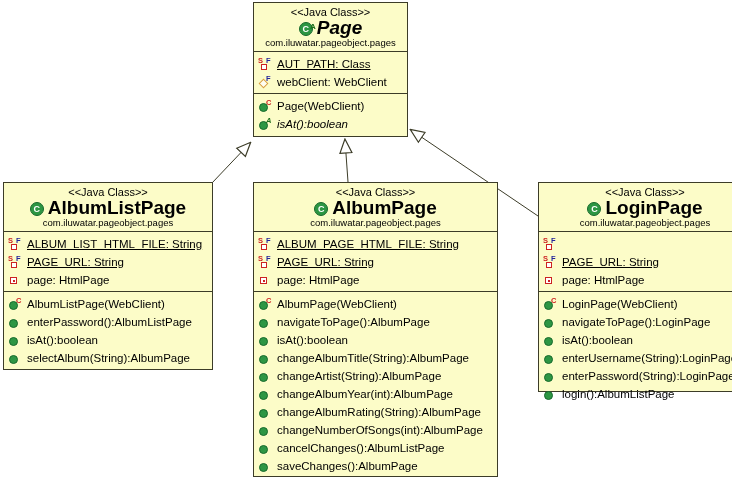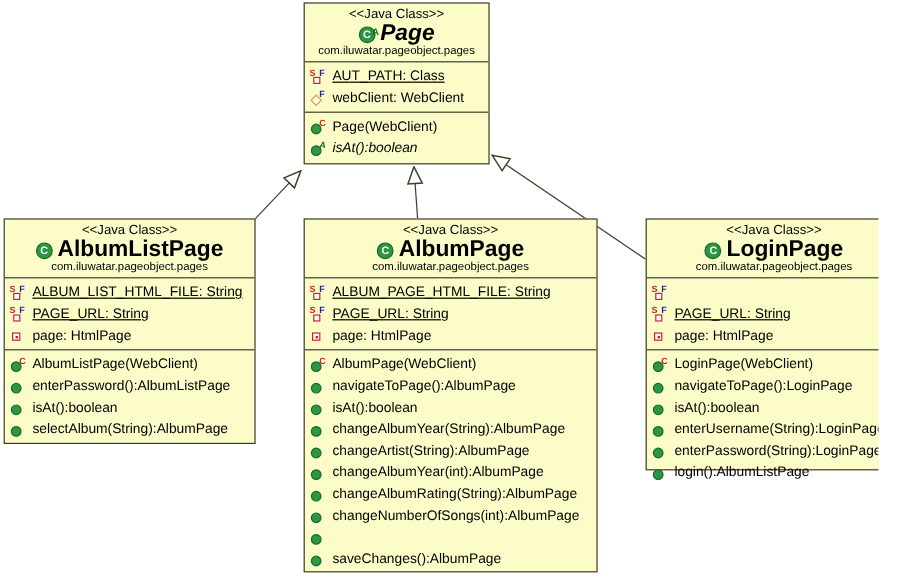--- a/index.html
+++ b/index.html
@@ -242,21 +242,21 @@
         <div class="member-row">
           <span class="micon">
             <i class="circle"></i>
           </span>
           <span class="mtext">isAt():boolean</span>
         </div>
         <div class="member-row">
           <span class="micon">
             <i class="circle"></i>
           </span>
-          <span class="mtext">changeAlbumYear(String):AlbumPage</span>
+          <span class="mtext">changeAlbumTitle(String):AlbumPage</span>
         </div>
         <div class="member-row">
           <span class="micon">
             <i class="circle"></i>
           </span>
           <span class="mtext">changeArtist(String):AlbumPage</span>
         </div>
         <div class="member-row">
           <span class="micon">
             <i class="circle"></i>
@@ -272,20 +272,21 @@
         <div class="member-row">
           <span class="micon">
             <i class="circle"></i>
           </span>
           <span class="mtext">changeNumberOfSongs(int):AlbumPage</span>
         </div>
         <div class="member-row">
           <span class="micon">
             <i class="circle"></i>
           </span>
+          <span class="mtext">cancelChanges():AlbumListPage</span>
         </div>
         <div class="member-row">
           <span class="micon">
             <i class="circle"></i>
           </span>
           <span class="mtext">saveChanges():AlbumPage</span>
         </div>
       </div>
   </div>
 

